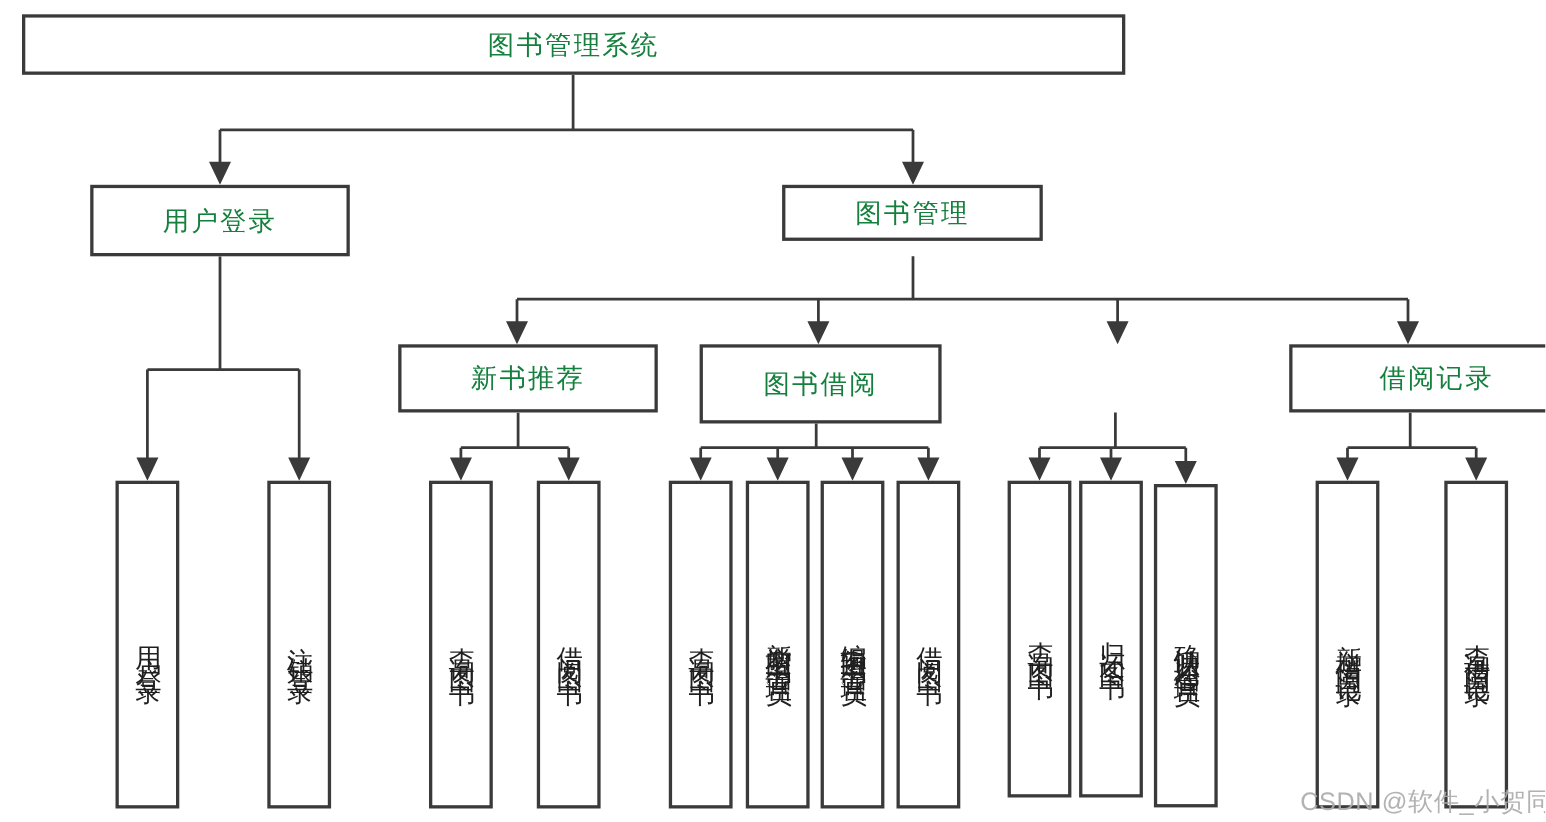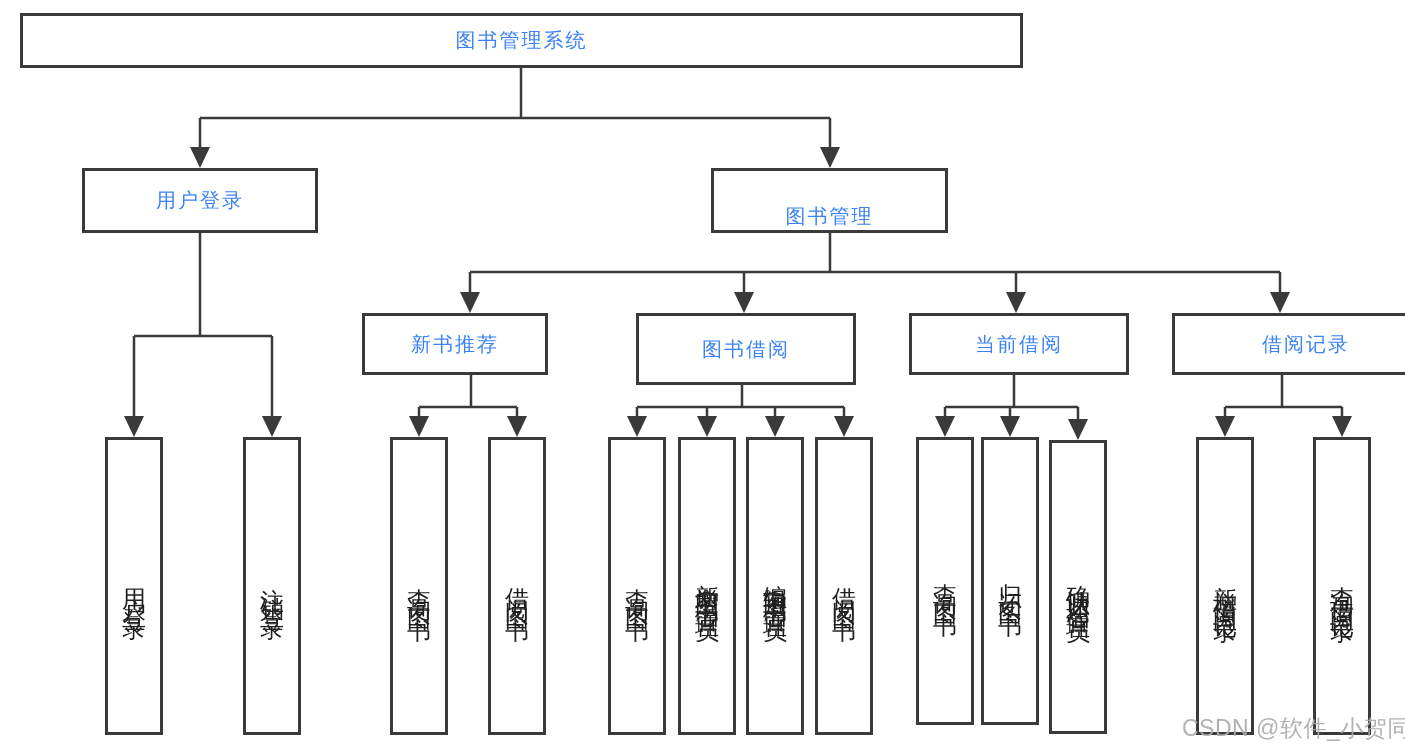--- a/index.html
+++ b/index.html
@@ -33,23 +33,23 @@
     stroke: none;
   }
   .box {
     position: absolute;
     box-sizing: border-box;
     border: 3px solid #3a3a3a;
     background: #ffffff;
     display: flex;
     align-items: center;
     justify-content: center;
-    font-size: 20px;
+    font-size: 24px;
     letter-spacing: 2px;
-    color: #3b82f6;
+    color: #15803d;
     white-space: nowrap;
   }
   .vbox {
     position: absolute;
     box-sizing: border-box;
     border: 3px solid #3a3a3a;
     background: #ffffff;
     display: flex;
     align-items: center;
     justify-content: center;
@@ -61,22 +61,22 @@
     font-size: 24px;
     line-height: 1;
   }
   .vt4 .vtext { letter-spacing: 10px; margin-top: 6px; }
   .vt6 .vtext { letter-spacing: 7px;  margin-top: 4px; }
   .vt9 .vtext { letter-spacing: 5px;  margin-top: 3px; }
 
   
   .n-root        { left: 20px;   top: 13px;  width: 1003px; height: 55px; }
   .n-user-login  { left: 82px;   top: 168px; width: 236px;  height: 65px; }
-  .n-book-mgmt   { left: 711px;  top: 168px; width: 237px;  height: 65px; align-items: flex-end; }
-  .n-new-rec     { left: 362px;  top: 313px; width: 186px;  height: 62px; }
+  .n-book-mgmt   { left: 711px;  top: 168px; width: 237px;  height: 51px; }
+  .n-new-rec     { left: 362px;  top: 313px; width: 236px;  height: 62px; }
   .n-book-borrow { left: 636px;  top: 313px; width: 220px;  height: 72px; }
   .n-cur-borrow  { left: 909px;  top: 313px; width: 220px;  height: 62px; }
   .n-borrow-rec  { left: 1172px; top: 313px; width: 268px;  height: 62px; }
 
   .lf { top: 437px; width: 58px; height: 298px; }
   .lf-ul-login   { left: 105px; }
   .lf-ul-logout  { left: 243px; }
   .lf-nr-query   { left: 390px; }
   .lf-nr-borrow  { left: 488px; }
   .lf-bb-query   { left: 608px; }
@@ -153,23 +153,20 @@
   <div class="box n-book-mgmt">
     <span>图书管理</span>
   </div>
 
   <div class="box n-new-rec">
     <span>新书推荐</span>
   </div>
   <div class="box n-book-borrow">
     <span>图书借阅</span>
   </div>
-  <div class="box n-cur-borrow">
-    <span>当前借阅</span>
-  </div>
   <div class="box n-borrow-rec">
     <span>借阅记录</span>
   </div>
 
   <div class="vbox vt4 lf lf-ul-login">
     <span class="vtext">用户登录</span>
   </div>
   <div class="vbox vt4 lf lf-ul-logout">
     <span class="vtext">注销登录</span>
   </div>

